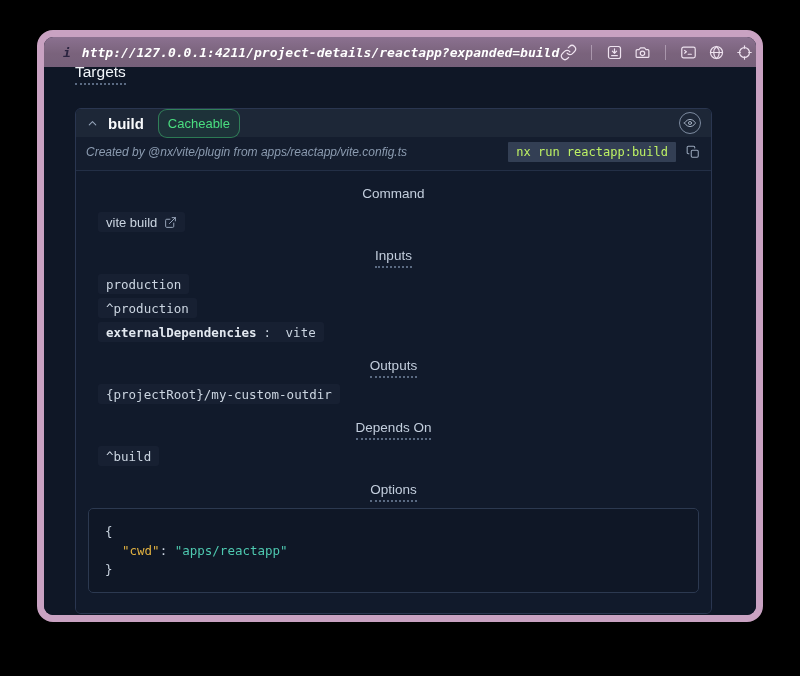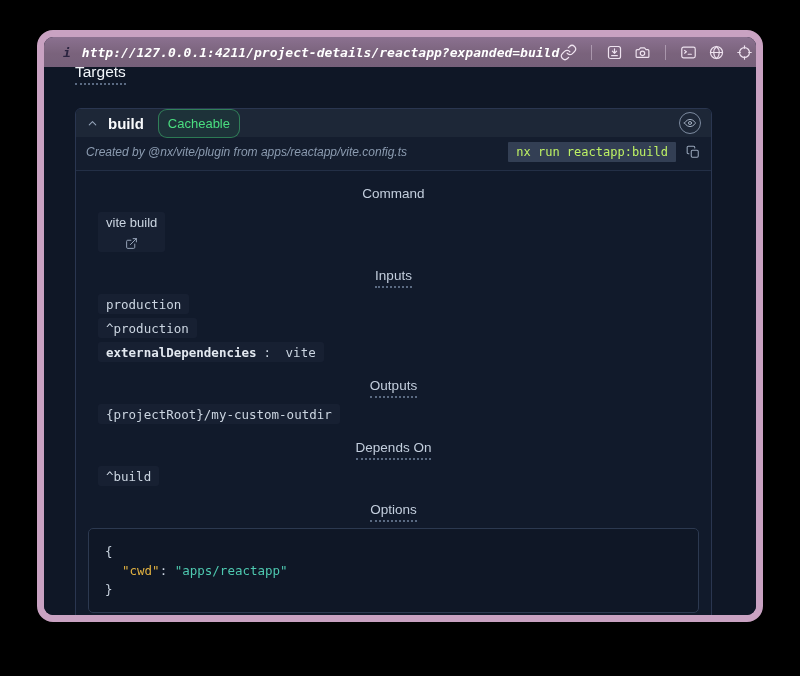--- a/index.html
+++ b/index.html
@@ -91,21 +91,21 @@
     font-size:13.5px; font-weight:500; color:#c3cedd; margin:16px 0 11px;text-align:center;
   }
   .section-label:first-child{ margin-top:0; }
 
   .value-row{ margin:0 0 4px 10px; }
   .value-chip{
     display:inline-flex; align-items:center; gap:7px;
     font-family:"DejaVu Sans Mono", monospace; font-size:12.5px; color:#cbd5e1;
     background:rgba(30,41,59,.45); padding:2.5px 8px; border-radius:3px; white-space:pre;
   }
-  .value-chip.sans{ font-family:"Liberation Sans", sans-serif; font-size:13px;flex-direction:column; }
+  .value-chip.sans{ font-family:"Liberation Sans", sans-serif; font-size:13px; }
   .value-chip strong{ font-weight:700; color:#e2e8f0; }
   .extlink-btn{ background:none; border:none; padding:0; cursor:pointer;
                 display:inline-flex; align-items:center; }
   .extlink-btn svg{ width:13px; height:13px; stroke:#9aa8bc; stroke-width:1.8; fill:none;
                     stroke-linecap:round; stroke-linejoin:round; }
 
   .code-block{
     margin:2px 0 0; border:1px solid #2c3950; border-radius:5px;
     padding:13px 16px; background:rgba(13,20,34,.5);
     font-family:"DejaVu Sans Mono", monospace; font-size:12.5px; line-height:19px;

